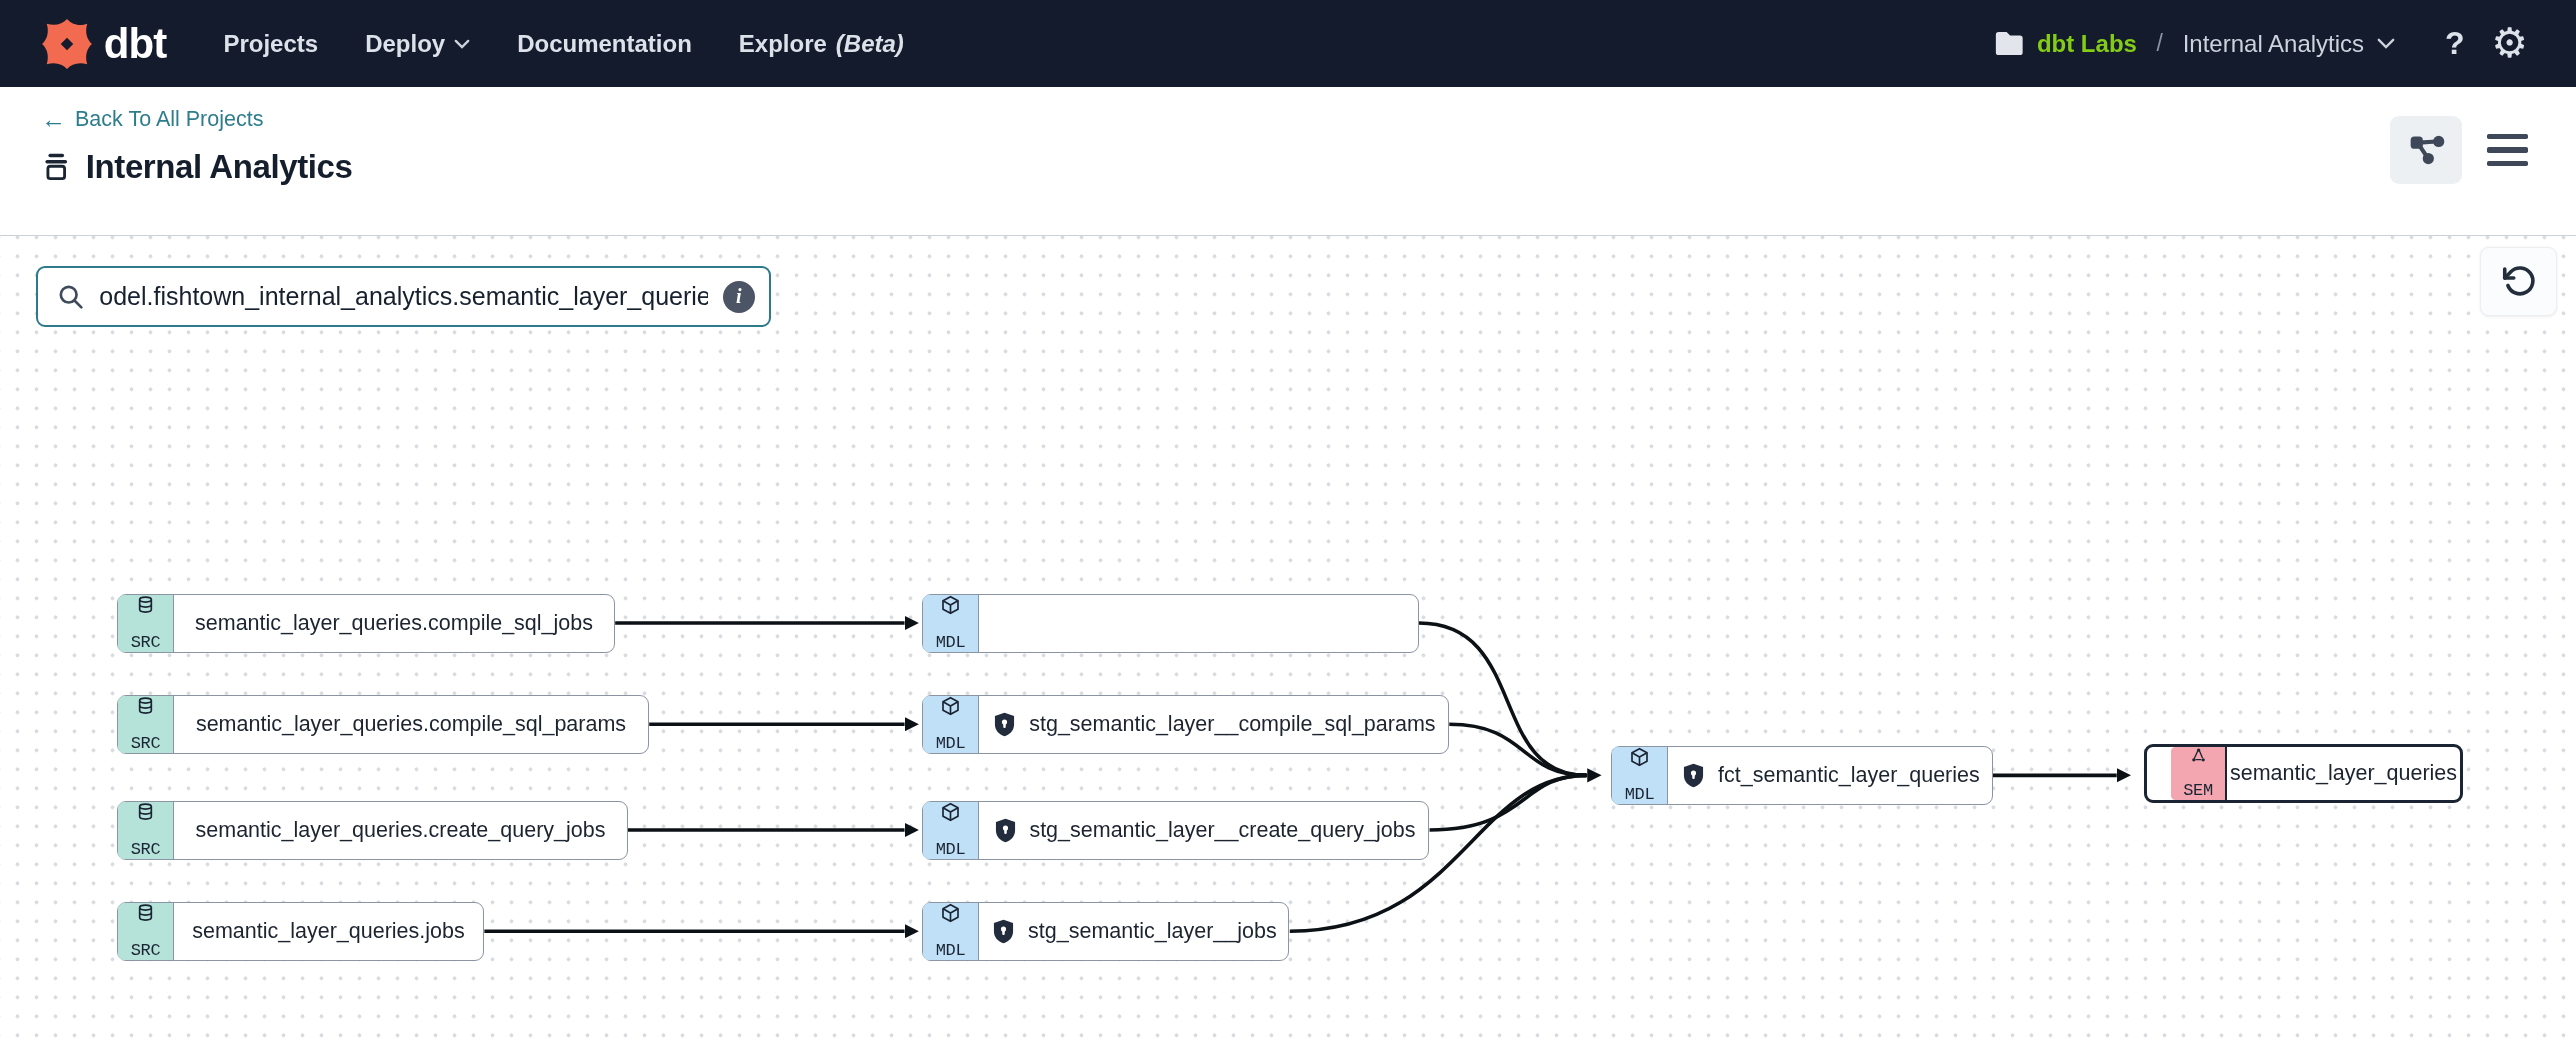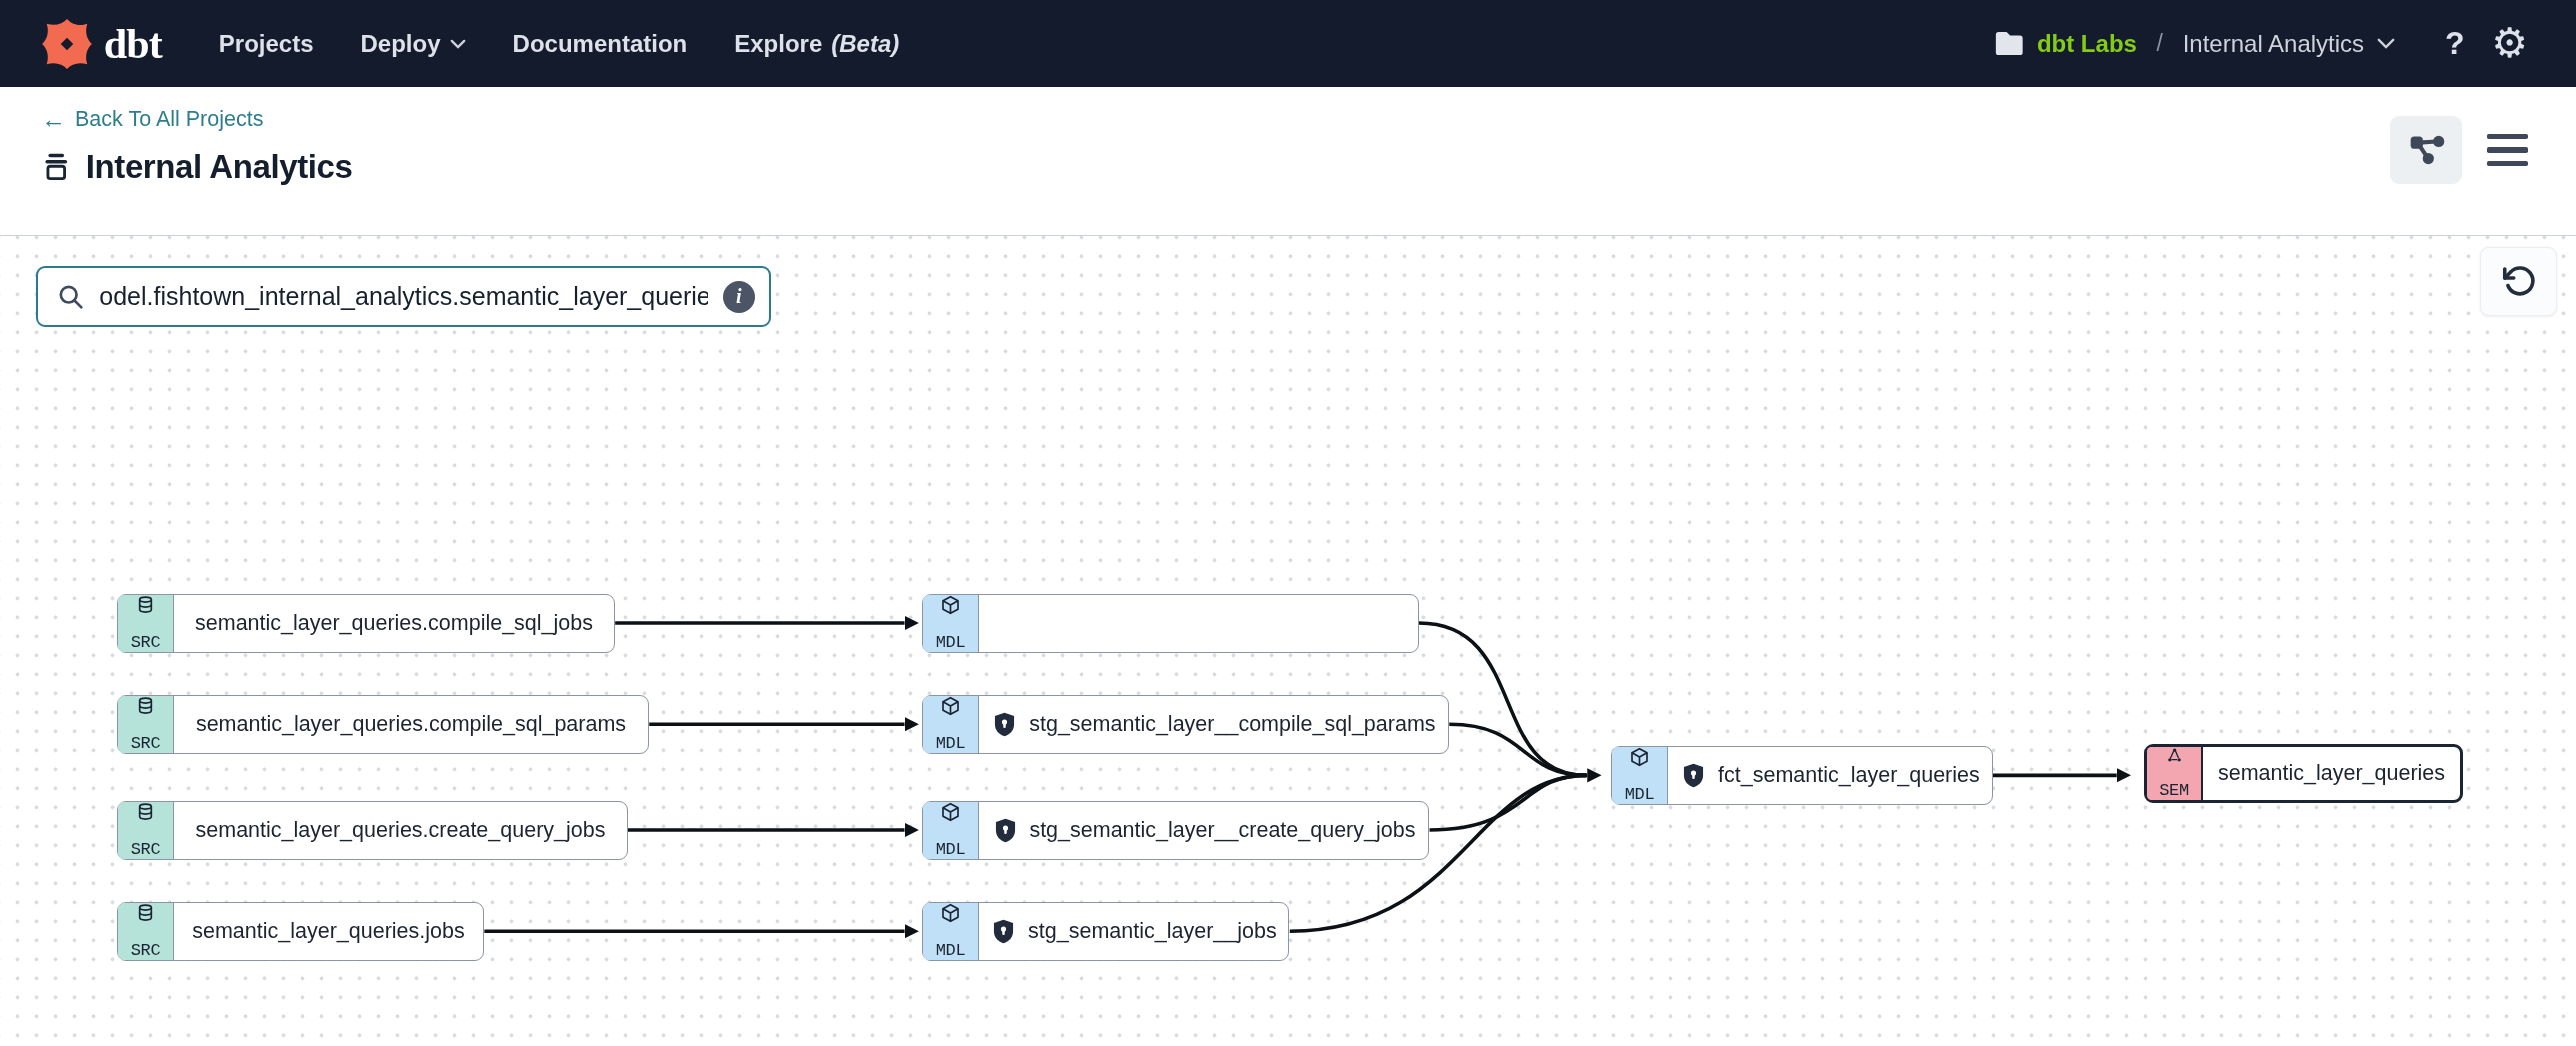--- a/index.html
+++ b/index.html
@@ -4,21 +4,21 @@
 <style>
   * { margin:0; padding:0; box-sizing:border-box; }
   html,body { width:2576px; height:1047px; overflow:hidden; background:#fff;
               font-family:"Liberation Sans", sans-serif; }
 
   
   .topnav { height:87px; background:#141b2c; display:flex; align-items:center;
             padding:0 48px 0 41px; color:#e3e7ee; }
   .brand { display:flex; align-items:center; gap:10.8px; }
   .brand-logo { width:52px; height:52px; display:block; }
-  .brand-word { font-size:42px; font-weight:bold; color:#fff; letter-spacing:-0.9px;font-family:Liberation Serif, serif; }
+  .brand-word { font-size:42px; font-weight:bold; color:#fff; letter-spacing:-0.9px; }
   .navlinks { display:flex; align-items:center; gap:47px; margin-left:57px; }
   .navlink { font-size:24px; font-weight:600; color:#dde2ea; display:flex;
              align-items:center; gap:9px; cursor:pointer; white-space:nowrap; }
   .navlink .beta { font-style:italic; }
   .chev { display:inline-block; }
   .nav-right { margin-left:auto; display:flex; align-items:center; gap:14.3px; }
   .acct { display:flex; align-items:center; gap:12.5px; font-size:24px; }
   .acct-name { font-weight:bold; color:#84cc16; }
   .acct-sep { color:#8b94a3; margin:0 7.2px; font-size:23px; }
   .proj-name { color:#ccd3dd; }
@@ -73,21 +73,21 @@
   .node .badge { flex:none; width:56px; display:flex; flex-direction:column;
                  align-items:center; justify-content:center; gap:18px;
                  border-right:1.8px solid #8b94a2; border-radius:6.3px 0 0 6.3px; }
   .node .badge .blabel { font-family:"Liberation Mono", monospace; font-size:17px;
                          color:#1a2433; letter-spacing:-0.4px; }
   .node .nbody { flex:1; display:flex; align-items:center; justify-content:center;
                  gap:10.8px; padding:0 12.5px; overflow:hidden; }
   .node .nlabel { font-size:21.5px; color:#1c2430; white-space:nowrap; }
   .node.src .badge { background:#b6e3d9; }
   .node.mdl .badge { background:#bfe0f6; }
-  .node.sem { border:3.6px solid #1b2433; }
+  .node.sem { border:3.6px solid #1b2433;padding-left:24px; }
   .node.sem .badge { background:#f3a6af; border-right:2.7px solid #1b2433; border-radius:4.5px 0 0 4.5px; }
   .shield { flex:none; width:27px; height:27px; }
 </style>
 </head>
 <body>
 
 <header class="topnav">
   <div class="brand">
     <svg class="brand-logo" viewBox="0 0 100 100">
       <path d="M50 2 C59 12 73 17 89 11 C84 27 88 41 98 50 C88 59 84 73 89 89 C73 84 59 88 50 98 C41 88 27 84 11 89 C16 73 12 59 2 50 C12 41 16 27 11 11 C27 16 41 12 50 2 Z" fill="#f26b50"></path>

